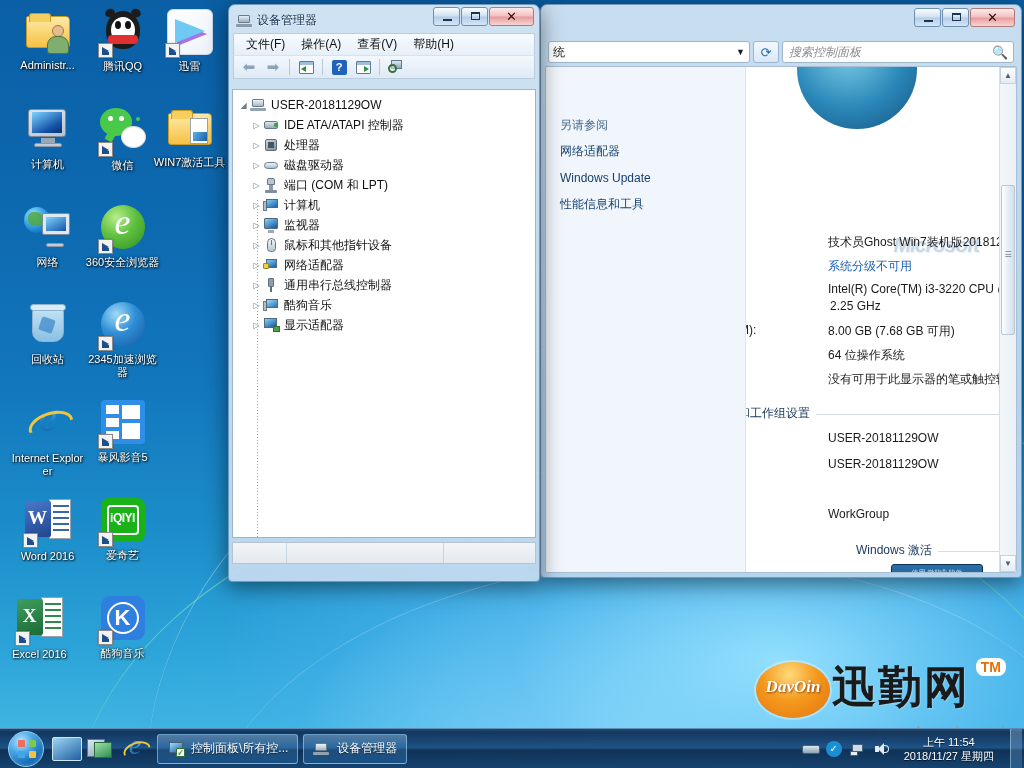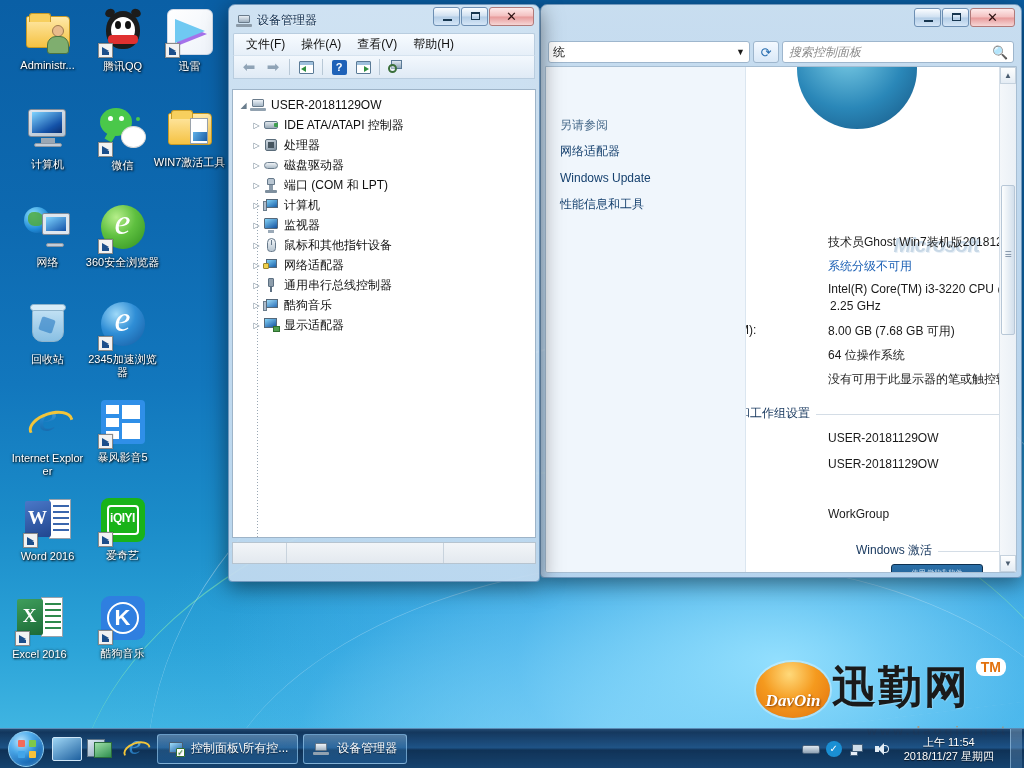--- a/index.html
+++ b/index.html
@@ -421,21 +421,21 @@
     background:linear-gradient(180deg, rgba(200,230,255,.30), rgba(120,180,235,.20));
     border-left:1px solid rgba(180,220,250,.5); cursor:pointer;
   }
 
   
   #wm-logo { position:absolute; right:18px; bottom:48px; width:250px; height:62px; pointer-events:none; }
   #wm-ball {
     position:absolute; left:0; top:4px; width:74px; height:56px; border-radius:50%;
     background:radial-gradient(circle at 45% 22%, #ffd97a 0%, #f59a1e 45%, #e2710d 100%);
     box-shadow:0 0 0 2px rgba(255,255,255,.35);
-    display:flex; align-items:flex-end; justify-content:center; padding-bottom:7px;
+    display:flex; align-items:center; justify-content:center; padding-bottom:7px;
   }
   #wm-ball span { font-family:"Liberation Serif",serif; font-style:italic; font-weight:bold;
                   font-size:17px; color:#fff; text-shadow:1px 1px 2px rgba(120,50,0,.8); }
   #wm-text {
     position:absolute; left:76px; top:0; font-family:"Liberation Serif",serif;
     font-size:44px; font-weight:bold; color:#1a1a1a; letter-spacing:2px;
     text-shadow:1px 1px 1px rgba(255,255,255,.25);
   }
   #wm-tm {
     position:absolute; right:0; top:0; background:#fff; color:#e2710d; font-size:14px;

